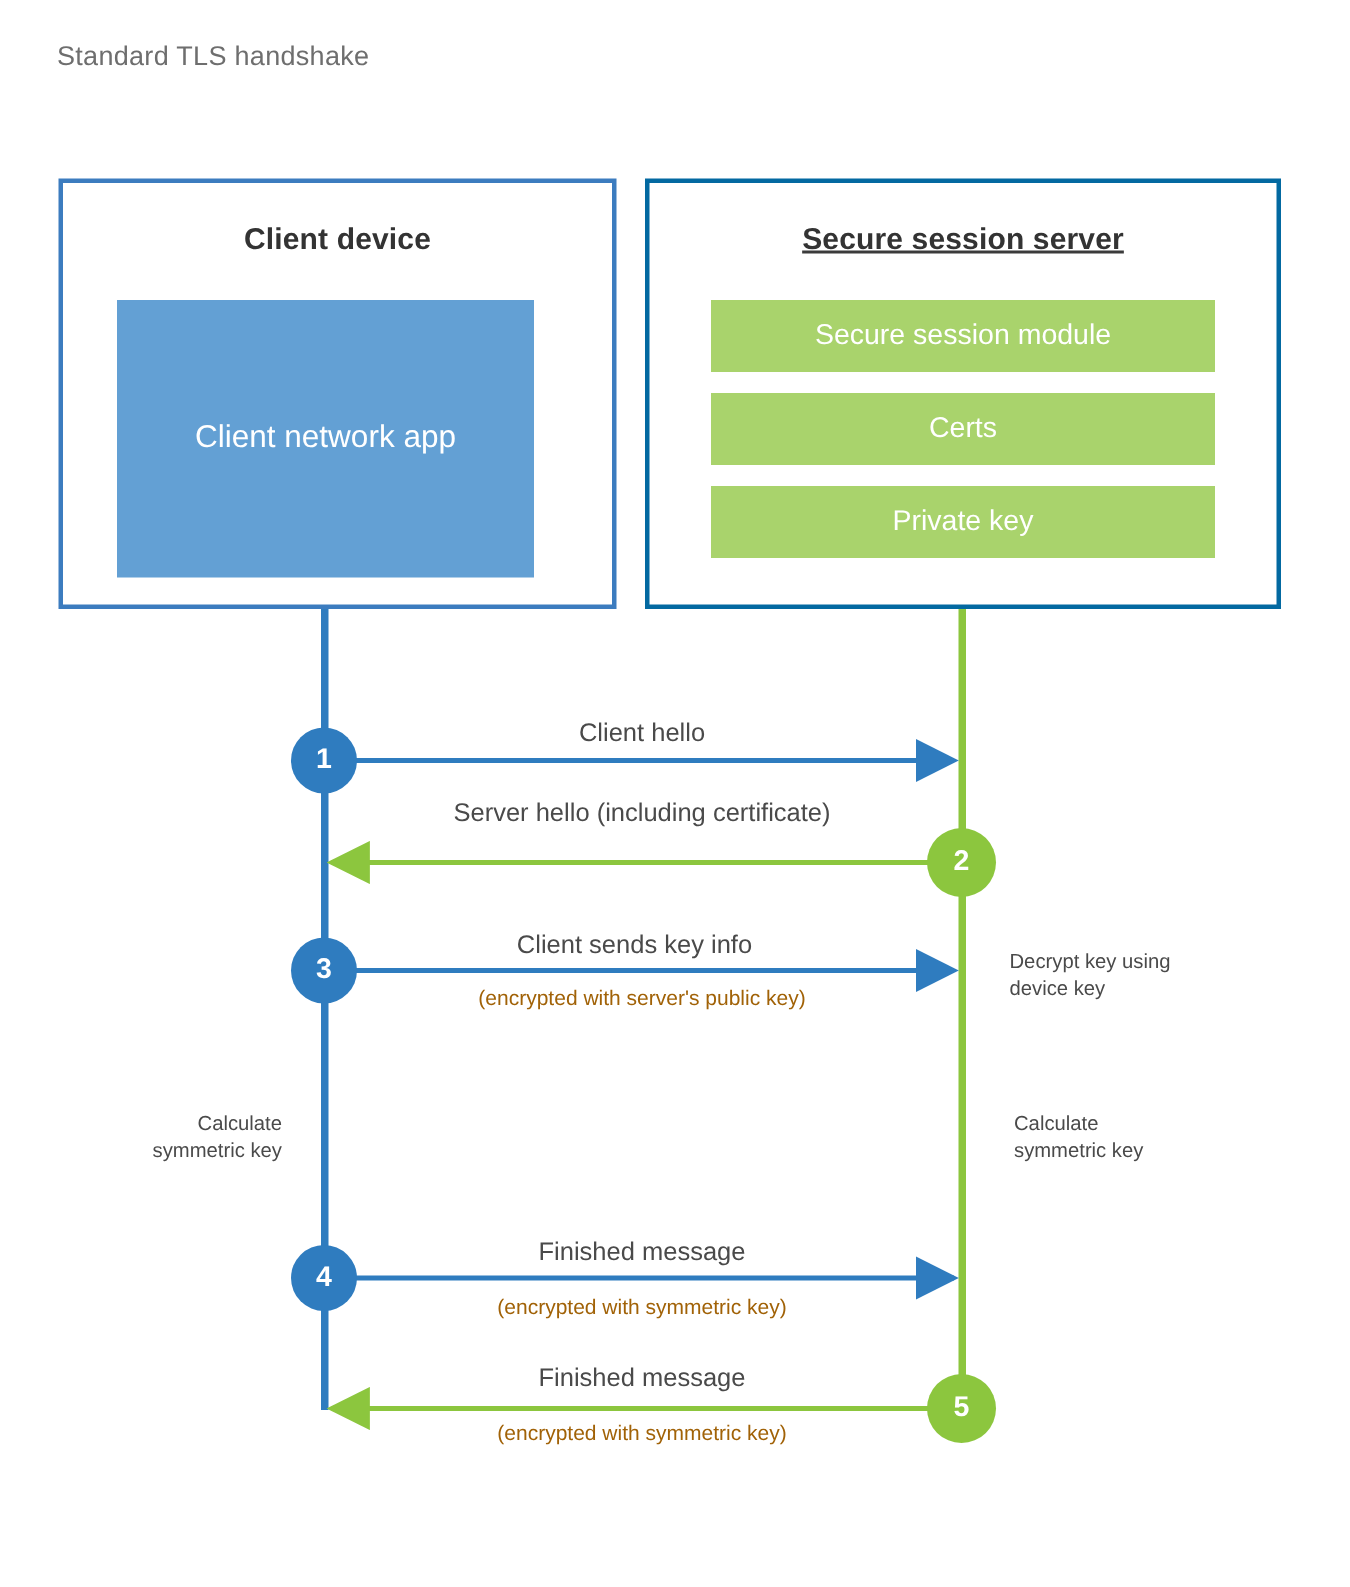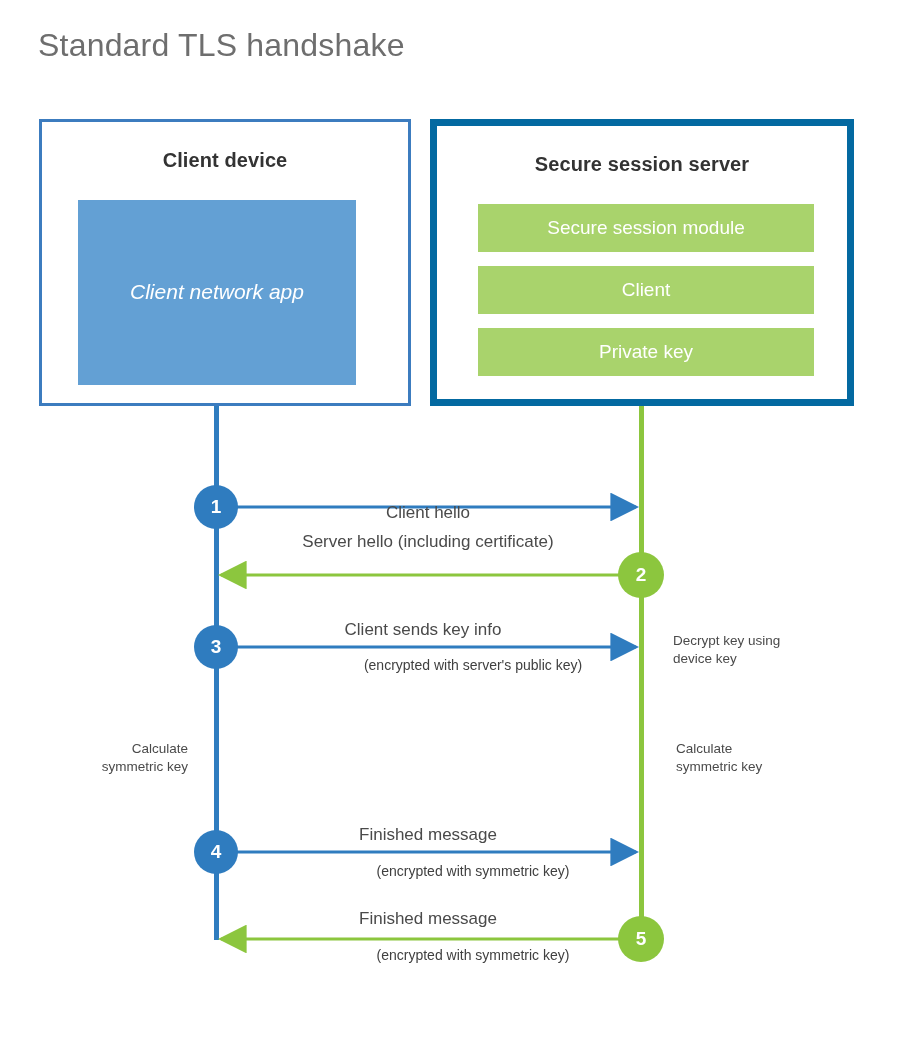--- a/index.html
+++ b/index.html
@@ -20,21 +20,21 @@
   #diagram-root {
     position: absolute;
     inset: 0;
   }
 
   
   .page-title {
     position: absolute;
     left: 38px;
     top: 27px;
-    font-size: 32px;
+    font-size: 18px;
     font-weight: 400;
     color: #6e6e6e;
     letter-spacing: 0.2px;
     white-space: nowrap;
   }
 
   
   .party-box {
     position: absolute;
     background: #ffffff;
@@ -45,21 +45,22 @@
     top: 119px;
     width: 372px;
     height: 287px;
     border: 3px solid #3c7cbf;
   }
   .party-box.server {
     left: 430px;
     top: 119px;
     width: 424px;
     height: 287px;
-    border: 7px solid #0369a1;
+    border: 3px solid #0369a1;
+    text-decoration: underline;
   }
   .party-title {
     text-align: center;
     font-size: 20px;
     font-weight: 700;
     color: #333333;
     margin-top: 27px;
     letter-spacing: 0.1px;
   }
 
@@ -73,21 +74,20 @@
     background: #63a0d4;
     display: flex;
     align-items: center;
     justify-content: center;
     text-align: center;
     color: #ffffff;
     font-size: 21px;
     line-height: 1.35;
     padding: 12px 18px;
     box-sizing: border-box;
-    font-style: italic;
   }
 
   
   .server-rows {
     position: absolute;
     left: 41px;
     top: 78px;
     width: 336px;
   }
   .server-row {
@@ -149,25 +149,24 @@
     position: absolute;
     font-size: 17px;
     color: #4a4a4a;
     text-align: center;
     white-space: nowrap;
     transform: translateX(-50%);
   }
   .msg-sublabel {
     position: absolute;
     font-size: 14px;
-    color: #404040;
+    color: #a16207;
     text-align: left;
     white-space: nowrap;
     transform: translateX(-50%);
-    margin-left: 45px;
   }
 
   
   .side-note {
     position: absolute;
     font-size: 13.5px;
     line-height: 1.35;
     color: #4a4a4a;
     white-space: pre-line;
   }
@@ -183,21 +182,21 @@
 
   <div class="party-box client">
     <div class="party-title">Client device</div>
     <div class="client-app-block">Client network app</div>
   </div>
 
   <div class="party-box server">
     <div class="party-title">Secure session server</div>
     <div class="server-rows">
       <div class="server-row">Secure session module</div>
-      <div class="server-row">Client</div>
+      <div class="server-row">Certs</div>
       <div class="server-row">Private key</div>
     </div>
   </div>
 
   <div class="lifeline client-line"></div>
   <div class="lifeline server-line"></div>
 
   <svg class="arrow-layer" viewBox="0 0 900 1058" width="900" height="1058" xmlns="http://www.w3.org/2000/svg">
     <defs>
       <marker id="arrow-blue" markerWidth="9" markerHeight="9" refX="8" refY="4.5" orient="auto" markerUnits="strokeWidth">
@@ -228,21 +227,21 @@
   <div class="step-circle blue" style="left:194px; top:625px; width:44px; height:44px;">
     <span>3</span>
   </div>
   <div class="step-circle blue" style="left:194px; top:830px; width:44px; height:44px;">
     <span>4</span>
   </div>
   <div class="step-circle green" style="left:618px; top:916px; width:46px; height:46px;">
     <span>5</span>
   </div>
 
-  <div class="msg-label" style="left:428px; top:503px;">Client hello</div>
+  <div class="msg-label" style="left:428px; top:479px;">Client hello</div>
 
   <div class="msg-label" style="left:428px; top:532px;">Server hello (including certificate)</div>
 
   <div class="msg-label" style="left:423px; top:620px;">Client sends key info</div>
   <div class="msg-sublabel" style="left:428px; top:657px;">(encrypted with server's public key)</div>
 
   <div class="msg-label" style="left:428px; top:825px;">Finished message</div>
   <div class="msg-sublabel" style="left:428px; top:863px;">(encrypted with symmetric key)</div>
 
   <div class="msg-label" style="left:428px; top:909px;">Finished message</div>

